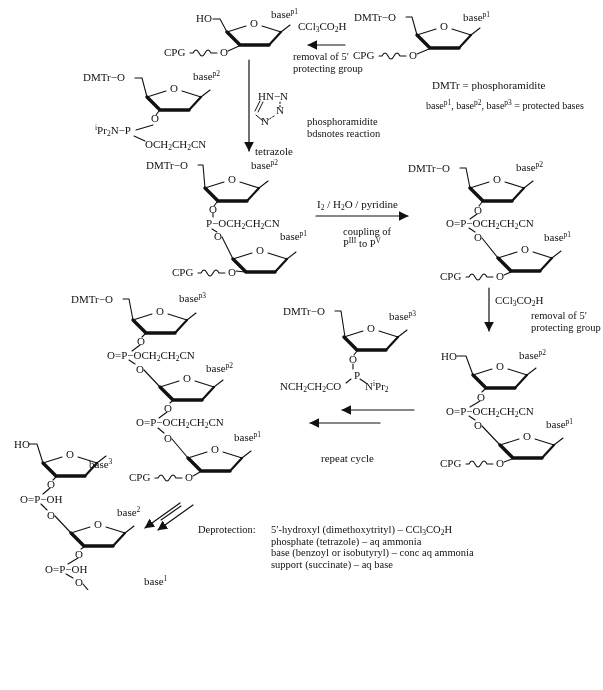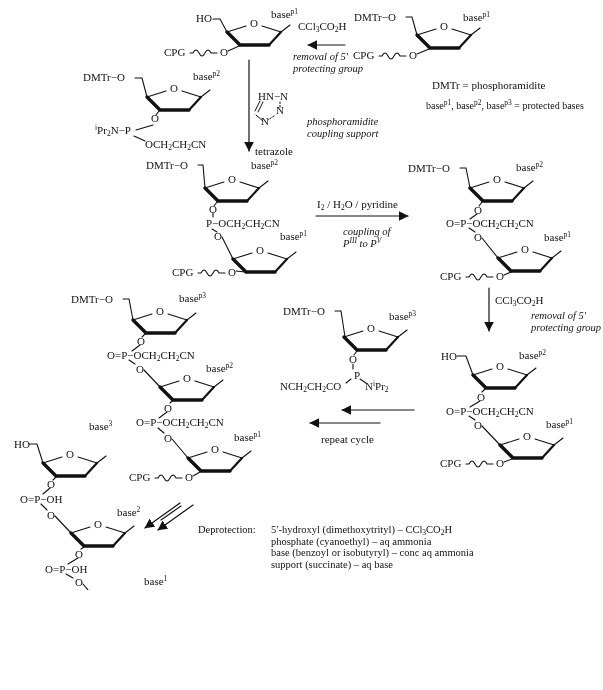--- a/index.html
+++ b/index.html
@@ -1,21 +1,21 @@
 <!DOCTYPE html>
 <html><head>
 <meta charset="utf-8">
 <style>
   html,body{margin:0;padding:0;background:#ffffff;}
   #page{position:relative;width:603px;height:590px;background:#ffffff;overflow:hidden;
         font-family:"Liberation Serif",serif;color:#111;margin-left:12px;}
   #bonds{position:absolute;left:0;top:0;width:603px;height:690px;}
   .lbl{position:absolute;white-space:nowrap;line-height:1;font-size:11px;color:#111;}
   .lbl.f{font-size:11px;}
-  .lbl.i{font-size:10.5px;font-style:italic;}
+  .lbl.i{font-size:10.5px;}
   .lbl.d{font-size:10.5px;}
   .lbl.s{font-size:10px;text-align:center;}
   .lbl sub{font-size:7.5px;vertical-align:-2px;line-height:0;}
   .lbl sup{font-size:7.5px;vertical-align:4px;line-height:0;}
   .banner{position:absolute;left:175px;top:631px;width:238px;height:55px;border-radius:28px;
           display:flex;align-items:center;justify-content:center;}
   .banner span{font-size:28px;font-weight:bold;font-family:"Liberation Serif",serif;}
 </style>
 </head>
 <body>
@@ -122,21 +122,21 @@
       <div class="lbl f" style="left: 181px; top: 71px;">base<sup>p2</sup></div>
       <div class="lbl f" style="left: 158px; top: 83px;">O</div>
       <div class="lbl f" style="left: 139px; top: 113px;">O</div>
       <div class="lbl f" style="left: 83px; top: 125px;"><sup>i</sup>Pr<sub>2</sub>N−P</div>
       <div class="lbl f" style="left: 133px; top: 139px;">OCH<sub>2</sub>CH<sub>2</sub>CN</div>
       <div class="lbl f" style="left: 246px; top: 91px;">HN−N</div>
       <div class="lbl f" style="left: 264px; top: 105px;">N</div>
       <div class="lbl f" style="left: 249px; top: 116px;">N</div>
       <div class="lbl f" style="left: 243px; top: 146px;">tetrazole</div>
       <div class="lbl i" style="left: 295px; top: 117px;">phosphoramidite</div>
-      <div class="lbl i" style="left: 295px; top: 129px;">coupling support</div>
+      <div class="lbl i" style="left: 295px; top: 129px;">bdsnotes reaction</div>
       <div class="lbl f" style="left: 134px; top: 160px;">DMTr−O</div>
       <div class="lbl f" style="left: 239px; top: 160px;">base<sup>p2</sup></div>
       <div class="lbl f" style="left: 216px; top: 174px;">O</div>
       <div class="lbl f" style="left: 197px; top: 204px;">O</div>
       <div class="lbl f" style="left: 194px; top: 218px;">P−OCH<sub>2</sub>CH<sub>2</sub>CN</div>
       <div class="lbl f" style="left: 202px; top: 231px;">O</div>
       <div class="lbl f" style="left: 268px; top: 231px;">base<sup>p1</sup></div>
       <div class="lbl f" style="left: 244px; top: 245px;">O</div>
       <div class="lbl f" style="left: 160px; top: 267px;">CPG</div>
       <div class="lbl f" style="left: 216px; top: 267px;">O</div>
@@ -156,21 +156,21 @@
       <div class="lbl f" style="left: 483px; top: 295px;">CCl<sub>3</sub>CO<sub>2</sub>H</div>
       <div class="lbl i" style="left: 519px; top: 311px;">removal of 5′</div>
       <div class="lbl i" style="left: 519px; top: 323px;">protecting group</div>
       <div class="lbl f" style="left: 271px; top: 306px;">DMTr−O</div>
       <div class="lbl f" style="left: 377px; top: 311px;">base<sup>p3</sup></div>
       <div class="lbl f" style="left: 355px; top: 323px;">O</div>
       <div class="lbl f" style="left: 337px; top: 354px;">O</div>
       <div class="lbl f" style="left: 342px; top: 370px;">P</div>
       <div class="lbl f" style="left: 268px; top: 381px;">NCH<sub>2</sub>CH<sub>2</sub>CO</div>
       <div class="lbl f" style="left: 353px; top: 381px;">N<sup>i</sup>Pr<sub>2</sub></div>
-      <div class="lbl f" style="left: 309px; top: 434px;">repeat cycle</div>
+      <div class="lbl f" style="left: 309px; top: 453px;">repeat cycle</div>
       <div class="lbl f" style="left: 429px; top: 351px;">HO</div>
       <div class="lbl f" style="left: 507px; top: 350px;">base<sup>p2</sup></div>
       <div class="lbl f" style="left: 484px; top: 361px;">O</div>
       <div class="lbl f" style="left: 465px; top: 392px;">O</div>
       <div class="lbl f" style="left: 434px; top: 406px;">O=P−OCH<sub>2</sub>CH<sub>2</sub>CN</div>
       <div class="lbl f" style="left: 462px; top: 420px;">O</div>
       <div class="lbl f" style="left: 534px; top: 419px;">base<sup>p1</sup></div>
       <div class="lbl f" style="left: 511px; top: 431px;">O</div>
       <div class="lbl f" style="left: 428px; top: 458px;">CPG</div>
       <div class="lbl f" style="left: 484px; top: 458px;">O</div>
@@ -183,36 +183,36 @@
       <div class="lbl f" style="left: 194px; top: 363px;">base<sup>p2</sup></div>
       <div class="lbl f" style="left: 171px; top: 373px;">O</div>
       <div class="lbl f" style="left: 152px; top: 403px;">O</div>
       <div class="lbl f" style="left: 124px; top: 417px;">O=P−OCH<sub>2</sub>CH<sub>2</sub>CN</div>
       <div class="lbl f" style="left: 152px; top: 433px;">O</div>
       <div class="lbl f" style="left: 222px; top: 432px;">base<sup>p1</sup></div>
       <div class="lbl f" style="left: 199px; top: 444px;">O</div>
       <div class="lbl f" style="left: 117px; top: 472px;">CPG</div>
       <div class="lbl f" style="left: 173px; top: 472px;">O</div>
       <div class="lbl f" style="left: 2px; top: 439px;">HO</div>
-      <div class="lbl f" style="left: 77px; top: 421px;">base<sup>3</sup></div>
+      <div class="lbl f" style="left: 77px; top: 459px;">base<sup>3</sup></div>
       <div class="lbl f" style="left: 54px; top: 449px;">O</div>
       <div class="lbl f" style="left: 35px; top: 479px;">O</div>
       <div class="lbl f" style="left: 8px; top: 494px;">O=P−OH</div>
       <div class="lbl f" style="left: 35px; top: 510px;">O</div>
       <div class="lbl f" style="left: 105px; top: 507px;">base<sup>2</sup></div>
       <div class="lbl f" style="left: 82px; top: 519px;">O</div>
       <div class="lbl f" style="left: 63px; top: 549px;">O</div>
       <div class="lbl f" style="left: 33px; top: 564px;">O=P−OH</div>
       <div class="lbl f" style="left: 63px; top: 577px;">O</div>
       <div class="lbl f" style="left: 132px; top: 576px;">base<sup>1</sup></div>
       <div class="lbl f" style="left: 109px; top: 588px;">O</div>
       <div class="lbl f" style="left: 86px; top: 620px;">HO</div>
       <div class="lbl d" style="left: 186px; top: 525px;">Deprotection:</div>
       <div class="lbl d" style="left: 259px; top: 525px;">5′-hydroxyl (dimethoxytrityl) – CCl<sub>3</sub>CO<sub>2</sub>H</div>
-      <div class="lbl d" style="left: 259px; top: 537px;">phosphate (cyanoethyl) – aq ammonia</div>
+      <div class="lbl d" style="left: 259px; top: 537px;">phosphate (tetrazole) – aq ammonia</div>
       <div class="lbl d" style="left: 259px; top: 548px;">base (benzoyl or isobutyryl) – conc aq ammonia</div>
       <div class="lbl d" style="left: 259px; top: 560px;">support (succinate) – aq base</div>
     </div>
 
   <div class="banner" style="background: rgb(18, 71, 165); color: #fdba74; text-decoration: underline;">
     <span>bdsnotes.com</span>
   </div>
 </div>
 
 </body></html>

